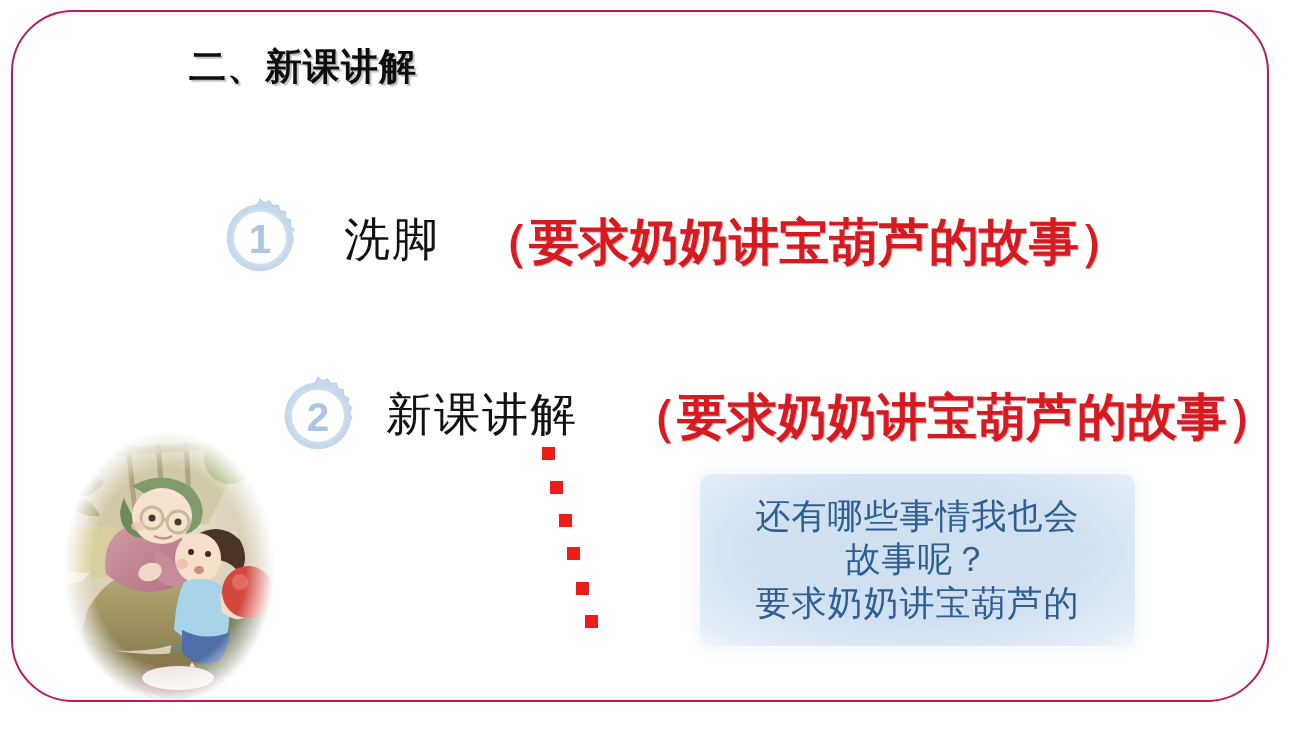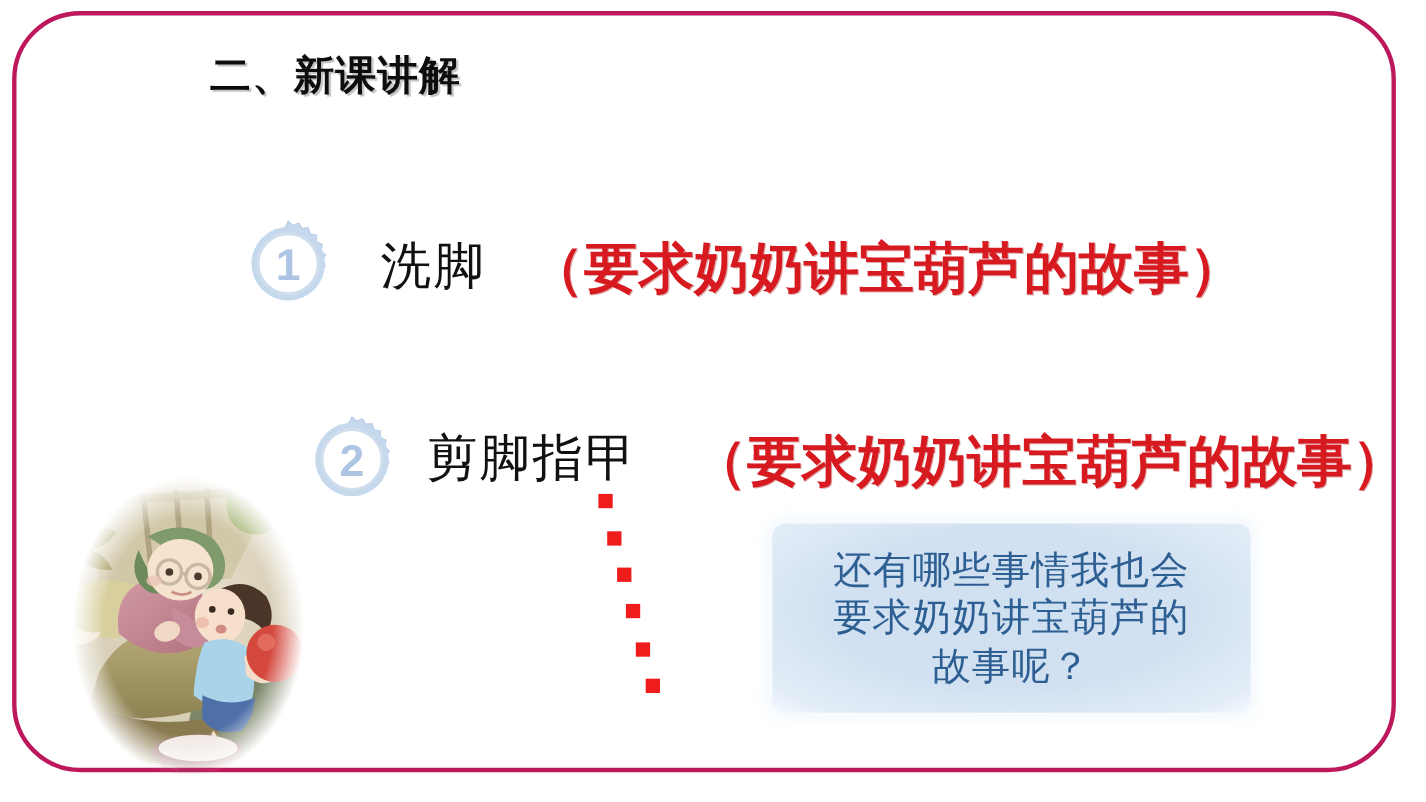--- a/index.html
+++ b/index.html
@@ -15,21 +15,21 @@
     font-family: "Liberation Serif", "DejaVu Serif", serif;
   }
 
   
   #slide-frame {
     position: absolute;
     left: 11px;
     top: 10px;
     width: 1258px;
     height: 692px;
-    border: 4px solid #be185d;
+    border: 2px solid #be185d;
     border-radius: 62px;
     box-sizing: border-box;
     background: #ffffff;
   }
 
   
   #section-heading {
     position: absolute;
     left: 176px;
     top: 30px;
@@ -167,31 +167,31 @@
                  L17.0 38.6 L21.8 34.1 L20.9 27.6 L26.6 24.3 L27.4 17.8 L33.9 16.4
                  L36.8 10.5 L43.2 11.5 L47.8 6.8 Z" fill="#c6d8ec" stroke="#b8cde6" stroke-width="1.2" transform="translate(0,6)"></path>
         <circle cx="50" cy="52" r="38" fill="#c6d8ec"></circle>
         <circle cx="50" cy="52" r="31" fill="#ffffff"></circle>
         <circle cx="50" cy="52" r="31" fill="none" stroke="#cfdeee" stroke-width="3"></circle>
         <text class="gear-num" x="50" y="69" text-anchor="middle">2</text>
       </g>
     </svg>
   </div>
 
-  <div class="item-black" id="item2-label">剪脚指甲</div>
+  <div class="item-black" id="item2-label">新课讲解</div>
 
   <div class="item-red" id="item2-note">（要求奶奶讲宝葫芦的故事）</div>
 
   <div id="dot-group"></div>
 
   <div id="callout-box">
     <div id="callout-text" style="color: rgb(46, 95, 147);">
         <div>还有哪些事情我也会</div>
+        <div>故事呢？</div>
         <div>要求奶奶讲宝葫芦的</div>
-        <div>故事呢？</div>
       </div>
   </div>
 
   <div id="illustration">
     <svg viewBox="0 0 222 287" xmlns="http://www.w3.org/2000/svg" preserveAspectRatio="none">
       <defs>
         <radialGradient id="bgGlow" cx="50%" cy="40%" r="70%">
           <stop offset="0%" stop-color="#e9e2cf"></stop>
           <stop offset="60%" stop-color="#d6cdb4"></stop>
           <stop offset="100%" stop-color="#9d9777"></stop>

